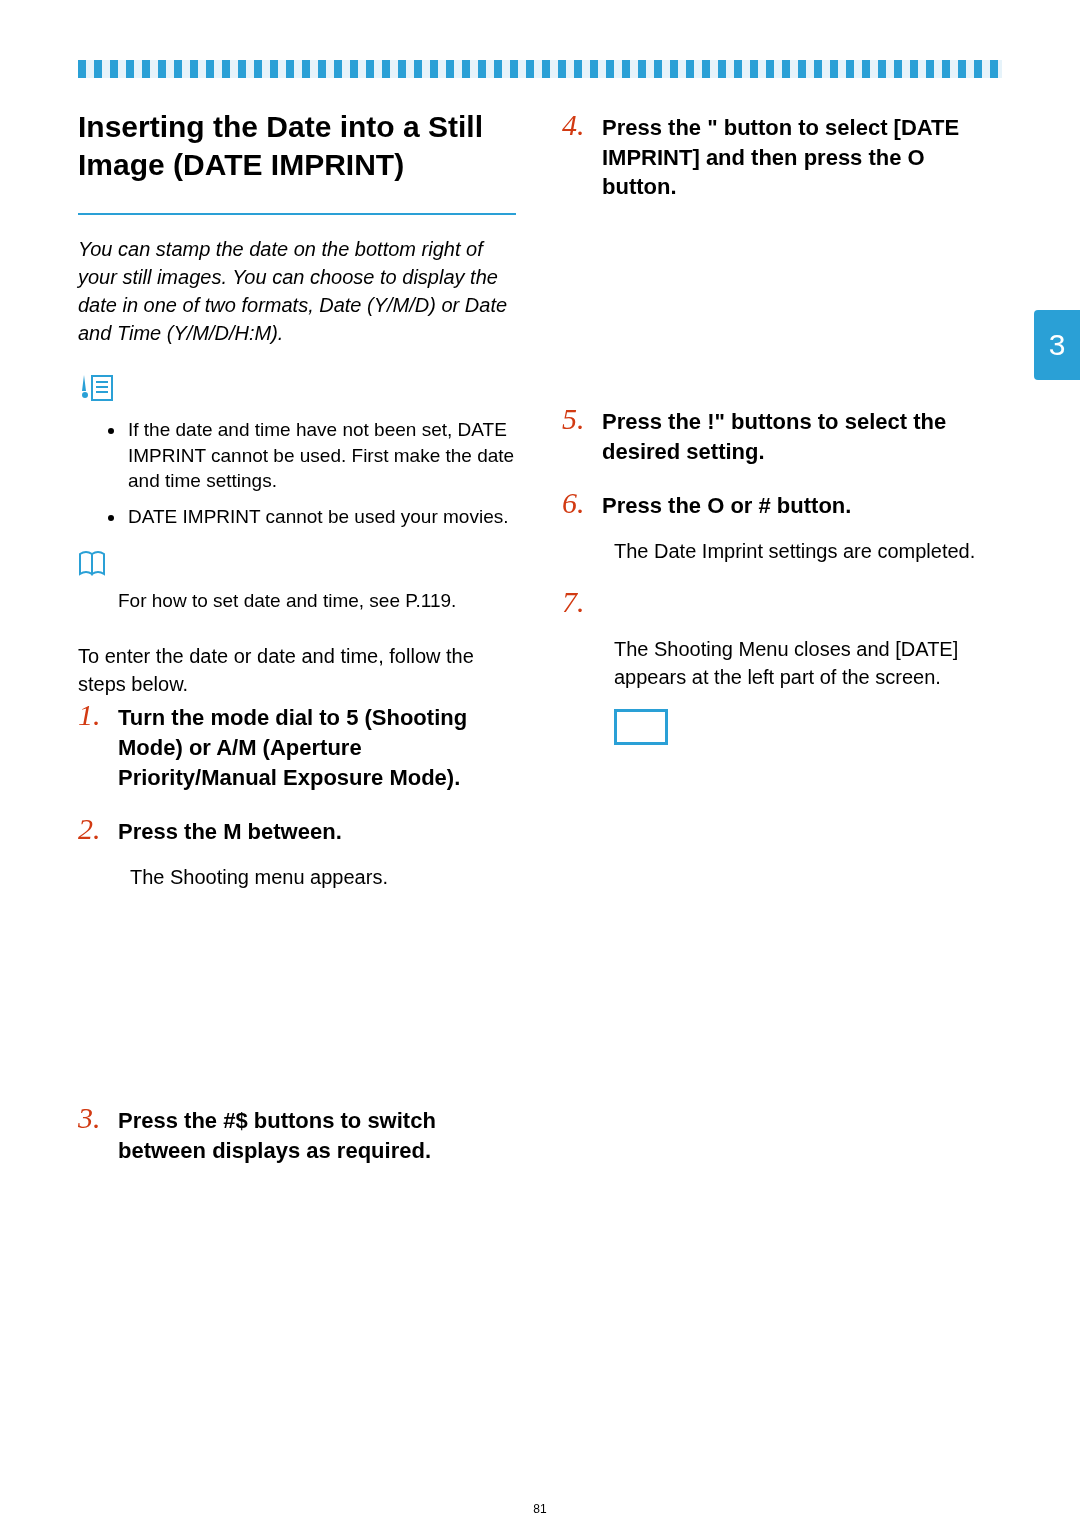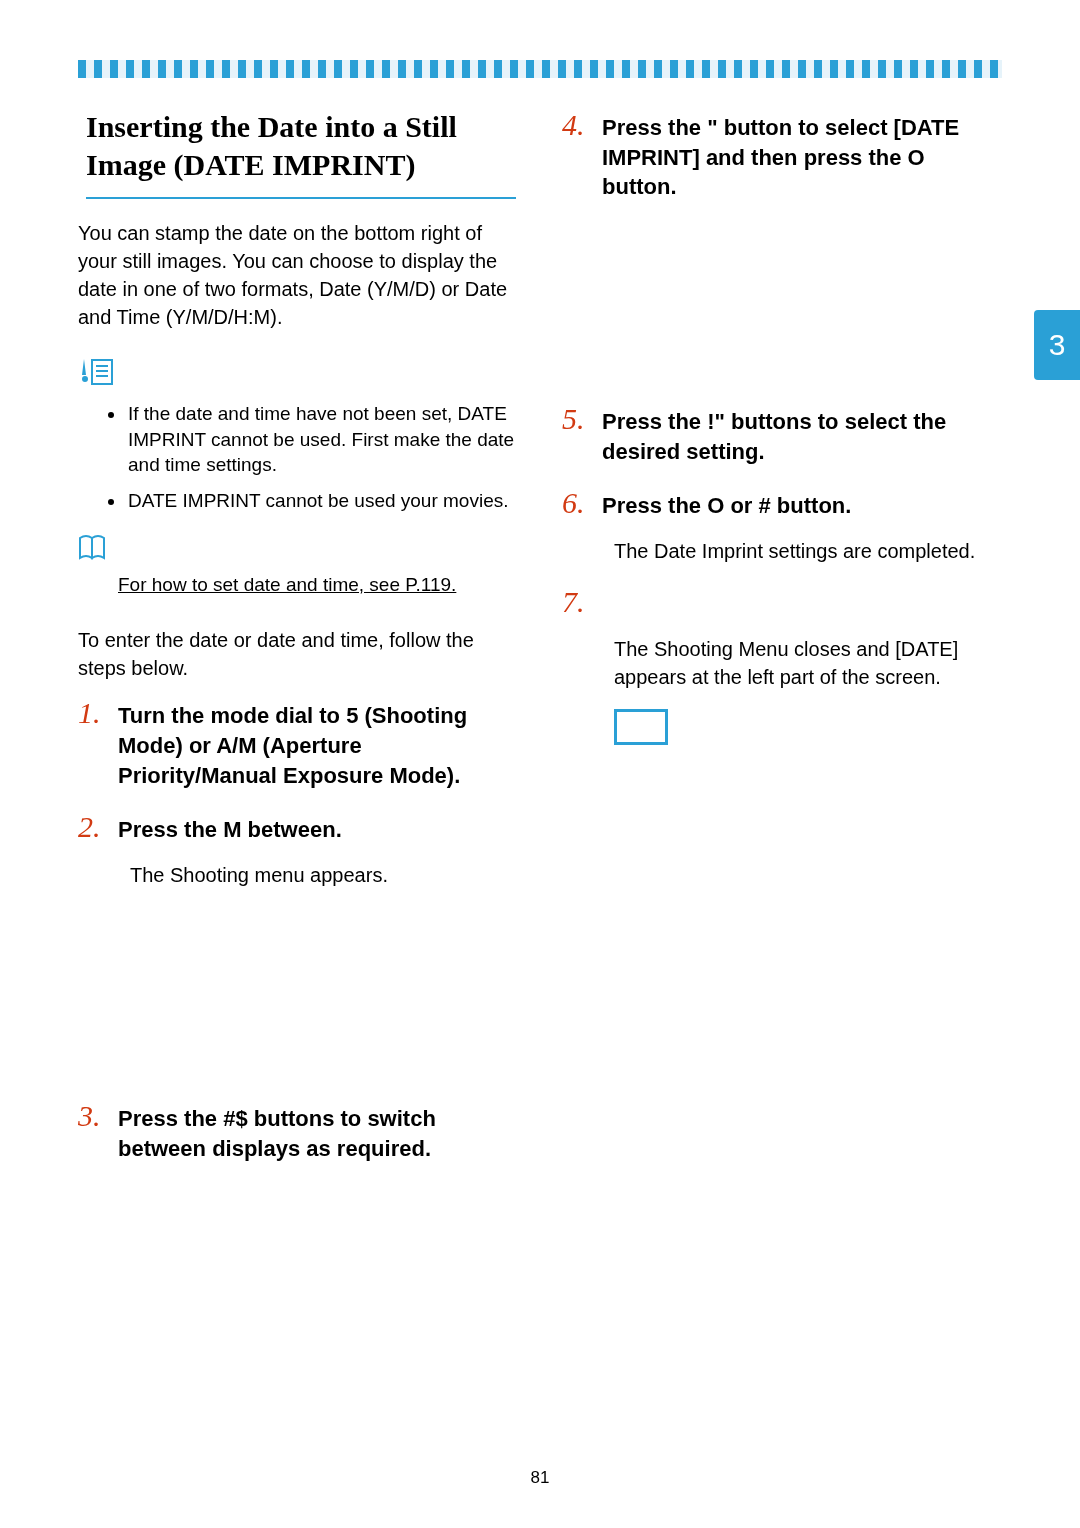--- a/index.html
+++ b/index.html
@@ -2,36 +2,36 @@
 <html><head>
 <meta charset="utf-8">
 <style>
   * { box-sizing: border-box; margin: 0; padding: 0; }
   html, body { width: 1080px; height: 1528px; background: #fff; font-family: Arial, Helvetica, sans-serif; color: #000; }
   .page { position: relative; width: 1080px; height: 1528px; padding: 60px 78px 40px 78px; }
   .diamond-border { height: 18px; background: repeating-linear-gradient(90deg, #2aa0d6 0 8px, #e6f3fa 8px 16px); margin-bottom: 30px; }
   .side-tab { position: absolute; right: 0; top: 310px; width: 46px; height: 70px; background: #2aa0d6; color: #fff; font-size: 30px; display: flex; align-items: center; justify-content: center; border-radius: 4px 0 0 4px; }
   .columns { display: flex; gap: 46px; }
   .col { width: 438px; }
-  .title { font-size: 30px; font-weight: 900; line-height: 1.25; border-bottom: 2px solid #2aa0d6; padding-bottom: 14px; margin-bottom: 20px; font-family: Liberation Serif, serif; margin-left: 8px; }
-  .intro { font-size: 20px; line-height: 1.4; margin-bottom: 18px; }
+  .title { font-size: 30px; font-weight: 900; line-height: 1.25; border-bottom: 2px solid #2aa0d6; padding-bottom: 30px; margin-bottom: 20px; font-family: Liberation Sans, sans-serif; }
+  .intro { font-size: 20px; line-height: 1.4; margin-bottom: 18px; font-style: italic; }
   .note-icon { width: 36px; height: 30px; margin: 8px 0 10px 0; }
   .ref-icon { width: 36px; height: 28px; margin: 8px 0 8px 0; }
   .note-list { padding-left: 48px; font-size: 19px; line-height: 1.35; margin-bottom: 5px; }
   .note-list li { list-style: disc; margin-bottom: 10px; padding-left: 2px; }
-  .ref-text { padding-left: 40px; font-size: 19px; line-height: 1.4; margin-bottom: 28px; text-decoration: underline; }
-  .lead { font-size: 20px; line-height: 1.4; margin-bottom: 14px; }
+  .ref-text { padding-left: 40px; font-size: 19px; line-height: 1.4; margin-bottom: 28px; }
+  .lead { font-size: 20px; line-height: 1.4; }
   ol.steps { list-style: none; padding: 0; }
   ol.steps > li { margin-bottom: 20px; }
   .step-head { display: flex; align-items: baseline; gap: 12px; margin-bottom: 8px; }
   .step-num { font-size: 30px; font-weight: 400; color: #d23a12; font-family: "Times New Roman", serif; font-style: italic; min-width: 28px; }
   .step-title { font-size: 22px; font-weight: 700; line-height: 1.35; }
   .step-body { font-size: 20px; line-height: 1.4; padding-left: 52px; margin-top: 16px; }
   .small-rect { width: 54px; height: 36px; border: 3px solid #2aa0d6; margin: 18px 0 18px 52px; }
-  .page-num { position: absolute; bottom: 40px; width: 100%; left: 0; text-align: center; font-size: 17px; }
+  .page-num { position: absolute; bottom: 12px; width: 100%; left: 0; text-align: center; font-size: 12px; }
 </style>
 </head>
 <body>
 
 <div class="page">
   <div class="diamond-border"></div>
   <div class="side-tab">3</div>
 
   <div class="columns">
 

